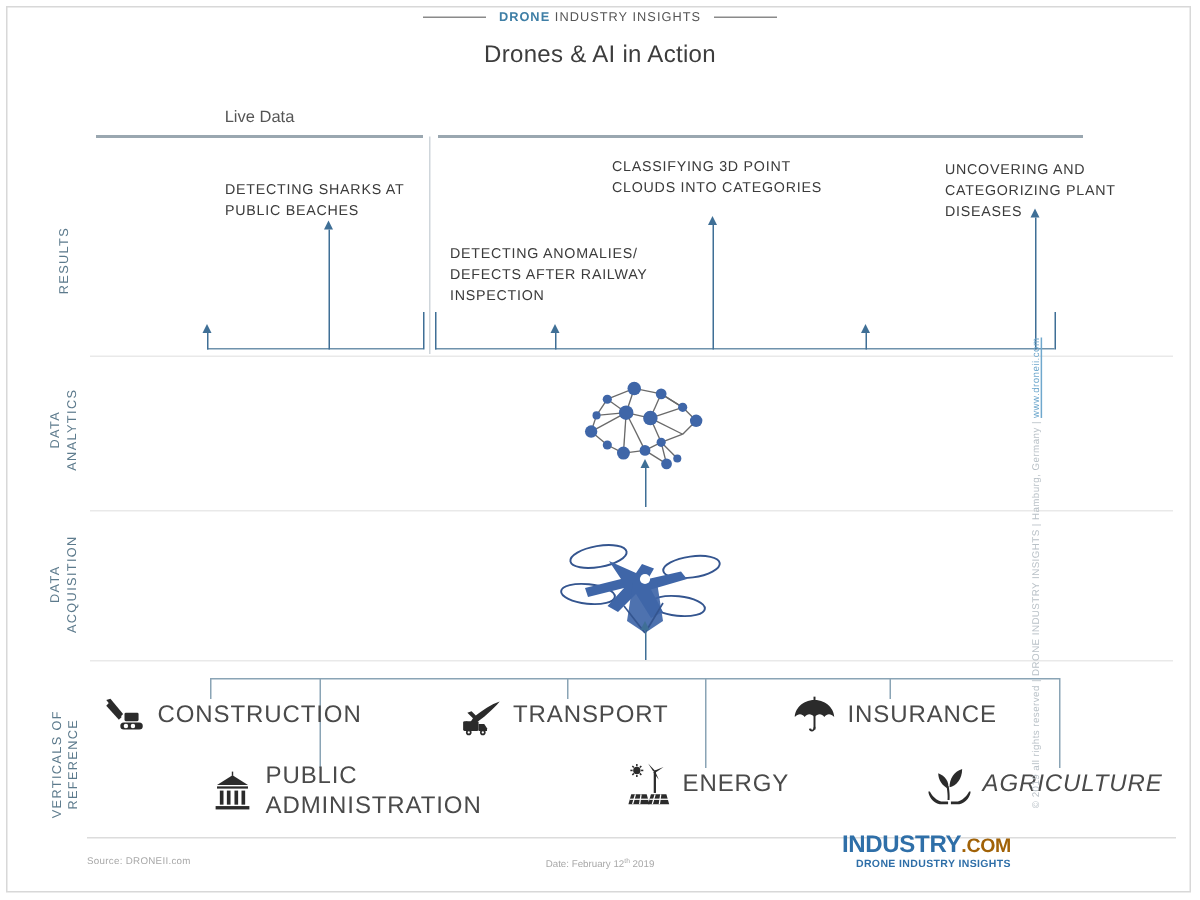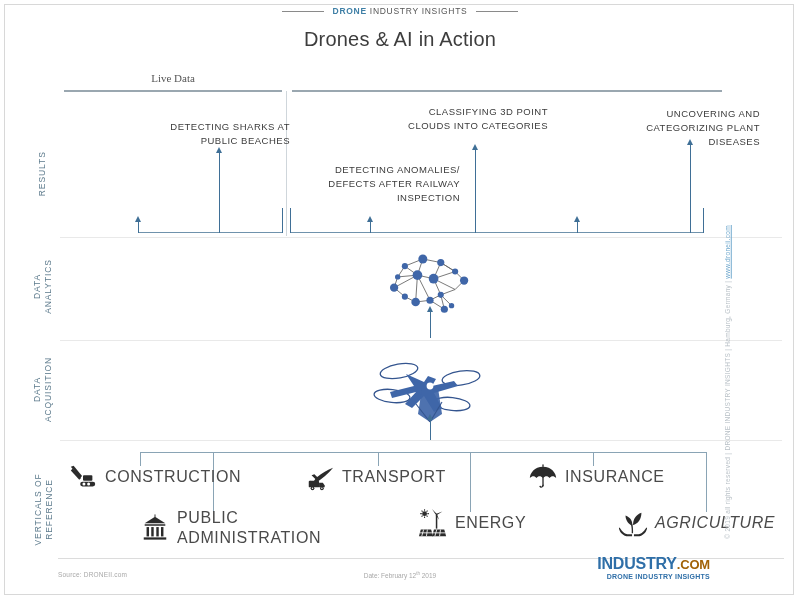--- a/index.html
+++ b/index.html
@@ -1,34 +1,34 @@
 <!DOCTYPE html>
 <html><head>
 <meta charset="utf-8">
 <style>
   html,body{margin:0;padding:0;background:#ffffff;}
   body{width:800px;height:600px;font-family:"Liberation Sans",sans-serif;color:#404040;overflow:hidden;}
 
-  #page{position:relative;width:692px;height:600px;background:#fff;padding-left:36px;}
+  #page{position:relative;width:692px;height:600px;background:#fff;}
 
   
   .frame{position:absolute;left:4px;top:4px;width:790px;height:591px;border:1px solid #d8d8d8;box-sizing:border-box;}
 
   
   .masthead{position:absolute;left:0;top:6px;width:800px;display:flex;align-items:center;justify-content:center;gap:9px;}
   .mast-rule{width:42px;height:1px;background:#8a8a8a;}
   .mast-text{font-size:8.5px;letter-spacing:.7px;color:#555;white-space:nowrap;}
   .mast-text .accent{color:#3f7fa6;font-weight:bold;}
   .mast-text .rest{font-weight:normal;color:#555;}
 
-  .maintitle{position:absolute;left:0;top:28px;width:800px;text-align:center;font-size:20px;color:#3d3d3d;letter-spacing:.2px;}
+  .maintitle{position:absolute;left:0;top:28px;width:800px;text-align:center;font-size:16px;color:#3d3d3d;letter-spacing:.2px;}
 
   
   .colhead{position:absolute;font-size:11px;color:#555;text-align:center;}
-  #lbl-live{left:64px;top:72px;width:218px;font-family:Liberation Serif, serif;}
+  #lbl-live{left:64px;top:72px;width:218px;}
   #lbl-proc{left:292px;top:72px;width:430px;}
 
   .hrule{position:absolute;height:2px;background:#9aa7b0;}
   #rule-live{left:64px;top:90px;width:218px;}
   #rule-proc{left:292px;top:90px;width:430px;}
 
   
   .lane-div{position:absolute;left:286px;top:91px;width:1px;height:145px;background:#cfd6db;}
 
   
@@ -41,21 +41,21 @@
   .axis-lbl{position:absolute;transform:rotate(-90deg);transform-origin:center center;
             font-size:8.5px;letter-spacing:.9px;color:#5c7a8c;text-align:center;line-height:1.35;
             font-variant:small-caps;text-transform:uppercase;white-space:nowrap;}
   #ax-results{left:-2px;top:168px;width:90px;}
   #ax-analytics{left:-12px;top:275px;width:110px;}
   #ax-acq{left:-12px;top:378px;width:110px;}
   #ax-vert{left:-14px;top:498px;width:116px;}
   .axis-lbl .l2{display:block;}
 
   
-  .res{position:absolute;text-align:right;font-size:9.5px;line-height:1.45;color:#3b3b3b;
+  .res{position:absolute;text-align:left;font-size:9.5px;line-height:1.45;color:#3b3b3b;
        letter-spacing:.5px;text-transform:uppercase;font-variant:small-caps;}
 
   #res-live-track{left:72px;top:163px;width:148px;}
   #res-sharks{left:150px;top:120px;width:140px;}
   #res-rail{left:300px;top:163px;width:160px;}
   #res-3d{left:408px;top:105px;width:140px;}
   #res-disaster{left:502px;top:163px;width:152px;}
   #res-plant{left:630px;top:107px;width:130px;}
 
   

